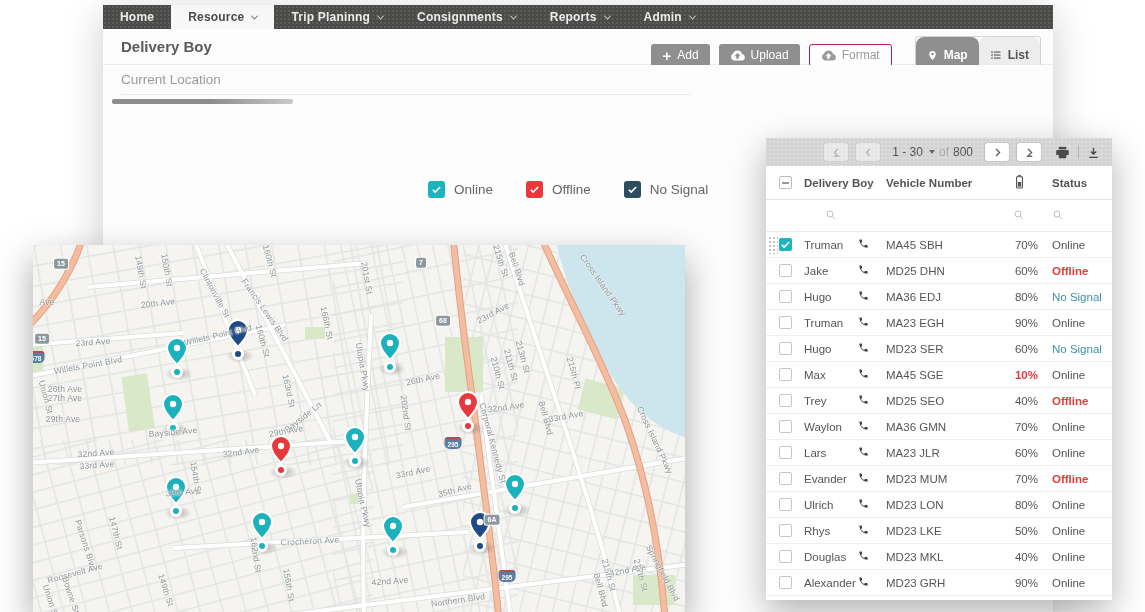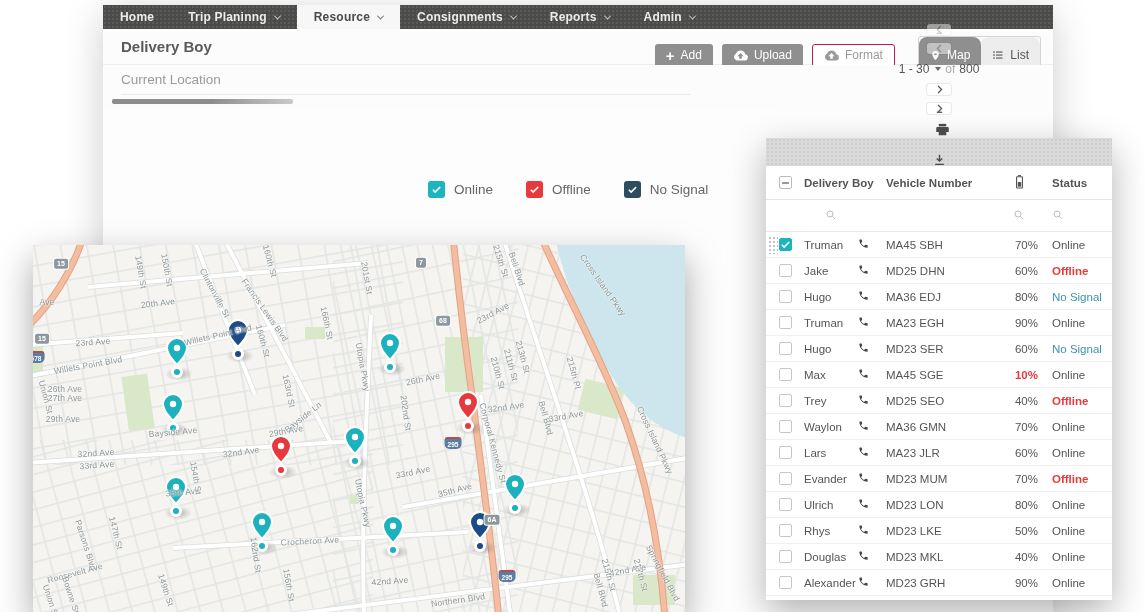--- a/index.html
+++ b/index.html
@@ -36,21 +36,21 @@
   
   .pagehead { position:relative; height:36px; background:#fcfcfc; border-bottom:1px solid #ececec; }
   .pagetitle { position:absolute; left:18px; top:9px; font-size:15px; font-weight:bold; color:#5a5a5a; }
   .actions { position:absolute; right:12px; top:7px; display:flex; align-items:center; gap:9px; }
   .btn { height:23px; display:flex; align-items:center; gap:6px; padding:0 11px;
     border-radius:3px; font-size:12px; cursor:pointer; }
   .btn-dark { background:#8f8f8f; color:#fff; }
   .btn-outline { background:#fff; color:#9a9a9a; border:1px solid #be185d; }
   .seg { display:flex; margin-left:14px; border-radius:3px; overflow:hidden;
     border:1px solid #d4d4d4; }
-  .seg .btn { border-radius:8px; height:36px; }
+  .seg .btn { border-radius:8px; height:36px;font-weight:bold; }
   .seg-on { background:#8f8f8f; color:#fff; }
   .seg-off { background:#ededed; color:#555; }
   .plus { font-size:15px; font-weight:bold; line-height:1; }
 
   .sectionrow { position:relative; height:45px; background:#fcfcfc; }
   .sectionlabel { position:absolute; left:18px; top:7px; font-size:13.5px; color:#9b9b9b; }
   .section-underline { position:absolute; left:18px; top:29px; width:570px; height:1px; background:#ececec; }
   .progressbar { position:absolute; left:9px; top:34px; width:181px; height:5px; border-radius:2px;
     background:linear-gradient(to right, #8d8d8d 55%, #c9c9c9 100%); }
 
@@ -69,21 +69,21 @@
   .sh-rect { position:absolute; background:#8d989e; color:#fff; font-size:7px; font-weight:bold;
     padding:1px 3px; border-radius:2px; line-height:1.2; box-shadow:0 0 0 1px #fff; }
   .sh-int { position:absolute; background:#5b7da3; color:#fff; font-size:6.5px; font-weight:bold;
     padding:1.5px 3px; border-radius:3px 3px 5px 5px; border-top:2px solid #b05050; line-height:1.1; }
 
   
   .tablepanel { position:absolute; left:766px; top:138px; width:346px; height:462px;
     background:#fff; box-shadow:0 12px 34px rgba(0,0,0,.30); z-index:6; font-size:11.5px; }
   .ttoolbar { height:28px; background:#d9d9d9;
     background-image:radial-gradient(rgba(0,0,0,.05) 1px, transparent 1px); background-size:4px 4px;
-    display:flex; align-items:center; justify-content:flex-end; gap:8px; padding:0 12px;flex-direction:column; }
+    display:flex; align-items:center; justify-content:flex-end; gap:8px; padding:0 12px; }
   .pgbtn { width:24px; height:18px; background:#fff; border-radius:3px; display:flex;
     align-items:center; justify-content:center; cursor:pointer; box-shadow:0 0 0 1px rgba(0,0,0,.08); }
   .pgbtn.dis { opacity:.45; }
   .pgtext { display:flex; align-items:center; gap:4px; color:#555; font-size:12px; margin:0 4px; }
   .pgof { color:#aaa; }
   .caret-dn { width:0; height:0; border-left:3.5px solid transparent; border-right:3.5px solid transparent;
     border-top:4px solid #666; display:inline-block; margin-left:2px; }
   .vdiv { width:1px; height:14px; background:#b5b5b5; }
   .iconbtn { display:flex; align-items:center; cursor:pointer; }
 
@@ -113,26 +113,26 @@
 
 <div id="stage">
 
   <div class="window">
 
     <div class="navbar">
       <div class="nav-left">
           <div class="nav-item">
             <span>Home</span>
           </div>
+          <div class="nav-item active">
+            <span>Resource</span>
+            <span class="chev"></span>
+          </div>
           <div class="nav-item">
             <span>Trip Planinng</span>
-            <span class="chev"></span>
-          </div>
-          <div class="nav-item active">
-            <span>Resource</span>
             <span class="chev"></span>
           </div>
           <div class="nav-item">
             <span>Consignments</span>
             <span class="chev"></span>
           </div>
           <div class="nav-item">
             <span>Reports</span>
             <span class="chev"></span>
           </div>

